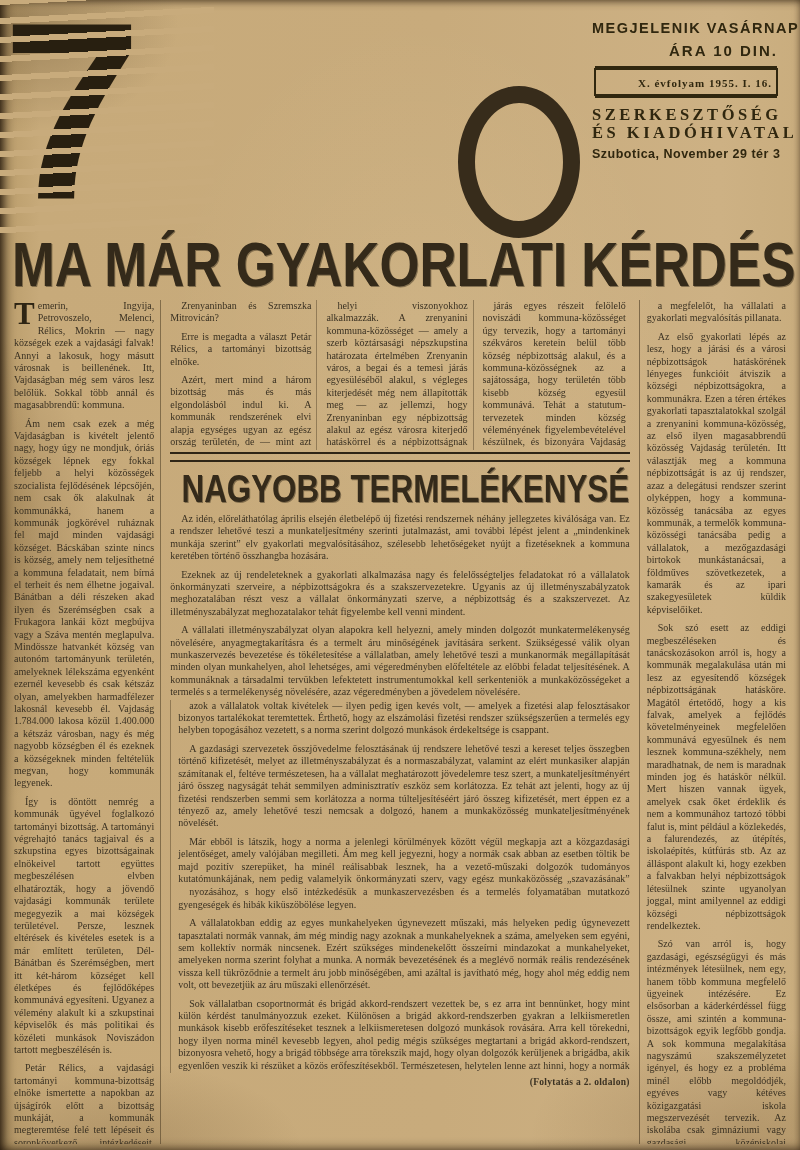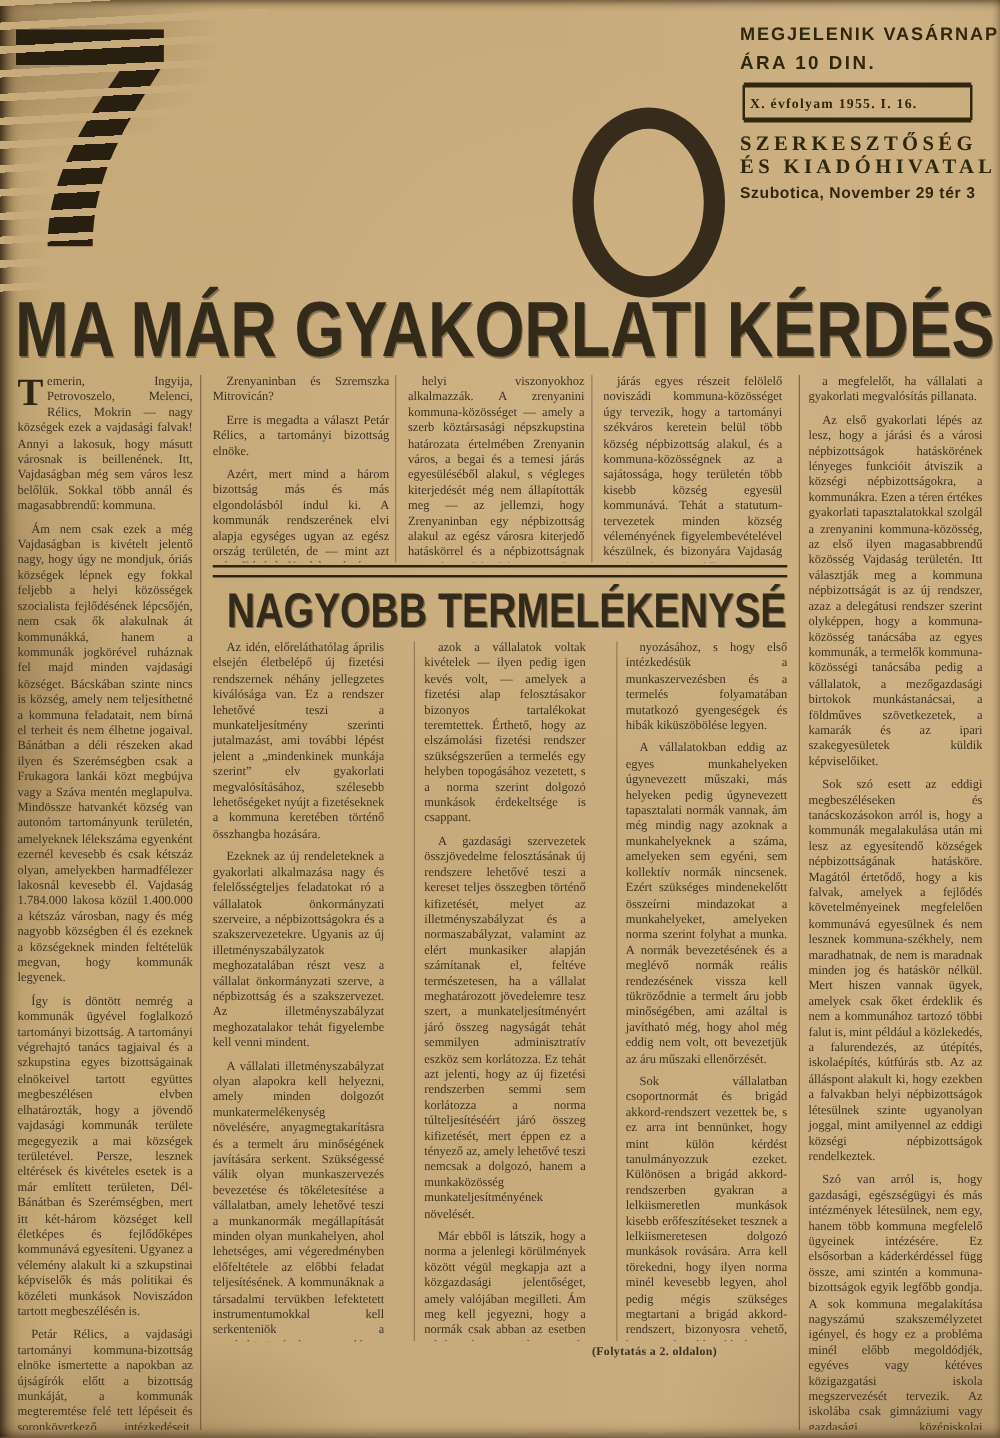--- a/index.html
+++ b/index.html
@@ -23,21 +23,21 @@
   .logo{position:absolute;left:0;top:4px;width:585px;height:230px;}
   .logo-seven{position:absolute;left:2px;top:-18px;width:210px;height:250px;
     font:bold 252px/250px "Liberation Sans",sans-serif;color:#281f10;letter-spacing:-10px;}
   .seven-stripes{position:absolute;left:0px;top:-18px;width:214px;height:252px;
     background:repeating-linear-gradient(177deg, rgba(200,171,124,0) 0 13px, #c8ab7c 13px 19px);}
   .logo-nap{position:absolute;left:178px;top:18px;width:350px;height:210px;
     font:bold 172px/205px "Liberation Serif",serif;letter-spacing:-10px;color:#2a2112;opacity:.93;
     text-shadow:2px 2px 0 rgba(42,33,18,.35);}
   .logo-ring{position:absolute;left:458px;top:82px;width:88px;height:118px;
     border:17px solid #2a2112;border-radius:50%;opacity:.92;}
-  .mast-right{position:absolute;left:592px;top:20px;width:186px;text-align:left;color:#30270f;}
+  .mast-right{position:absolute;left:592px;top:20px;width:186px;text-align:right;color:#30270f;}
   .mast-pub{font:bold 14.5px "Liberation Sans",sans-serif;letter-spacing:1.5px;white-space:nowrap;}
   .mast-price{font:bold 15px "Liberation Sans",sans-serif;letter-spacing:2px;margin-top:6px;}
   .issue-box{border:2px solid #30270f;box-shadow:0 -3px 0 -1px #30270f, 0 3px 0 -1px #30270f;
     margin:9px 0 0 2px;padding:7px 4px 5px;}
   .issue-vol{font:bold 11px "Liberation Serif",serif;letter-spacing:1px;}
   .issue-num{margin-top:3px;}
   .issue-num .num{font:400 23px "Liberation Serif",serif;}
   .issue-num .numlab{font:bold 10.5px "Liberation Serif",serif;margin-left:6px;}
   .office{font:bold 16.5px "Liberation Serif",serif;letter-spacing:3.5px;line-height:1.12;
     margin-top:10px;white-space:nowrap;}
@@ -59,24 +59,24 @@
   .tc2,.tc3,.tc4{grid-row:1;overflow:hidden;}
   .tc2{grid-column:2;border-right:1px solid rgba(62,47,25,.4);padding-right:5px;}
   .tc3{grid-column:3;border-right:1px solid rgba(62,47,25,.4);padding-right:5px;}
   .tc4{grid-column:4;padding-right:4px;}
   .col5{grid-column:5;grid-row:1/3;border-left:1px solid rgba(62,47,25,.55);padding-left:7px;overflow:hidden;}
   .article2{grid-column:2/5;grid-row:2;padding-top:2px;overflow:hidden;}
   .rule-double{height:6px;margin:0 0 3px;border-top:2px solid #2e2516;border-bottom:2px solid #2e2516;}
   .headline2{margin:2px 0 8px;text-align:center;font:bold 33px/40px "Liberation Sans",sans-serif;
     color:#342a1a;transform:scale(.95,1.18);transform-origin:center top;white-space:nowrap;
     text-shadow:1px 1px 0 rgba(44,35,20,.45);}
-  .a2cols{display:grid;grid-template-columns:repeat(3,1fr);column-gap:24px;height:560px;overflow:hidden;}
+  .a2cols{display:grid;grid-template-columns:repeat(1,1fr);column-gap:24px;height:560px;overflow:hidden;}
   .a2col{overflow:hidden;}
   .a2col + .a2col{border-left:1px solid rgba(62,47,25,.4);padding-left:7px;}
-  .continuation{width:34%;margin-left:auto;margin-top:4px;text-align:left;
+  .continuation{width:34%;margin-left:auto;margin-top:4px;text-align:right;
     font:bold 9.5px "Liberation Serif",serif;letter-spacing:.3px;}
 </style>
 </head>
 <body>
 
 <div class="page">
 
   <header class="masthead">
     <div class="logo">
       <span class="logo-seven">7</span>

